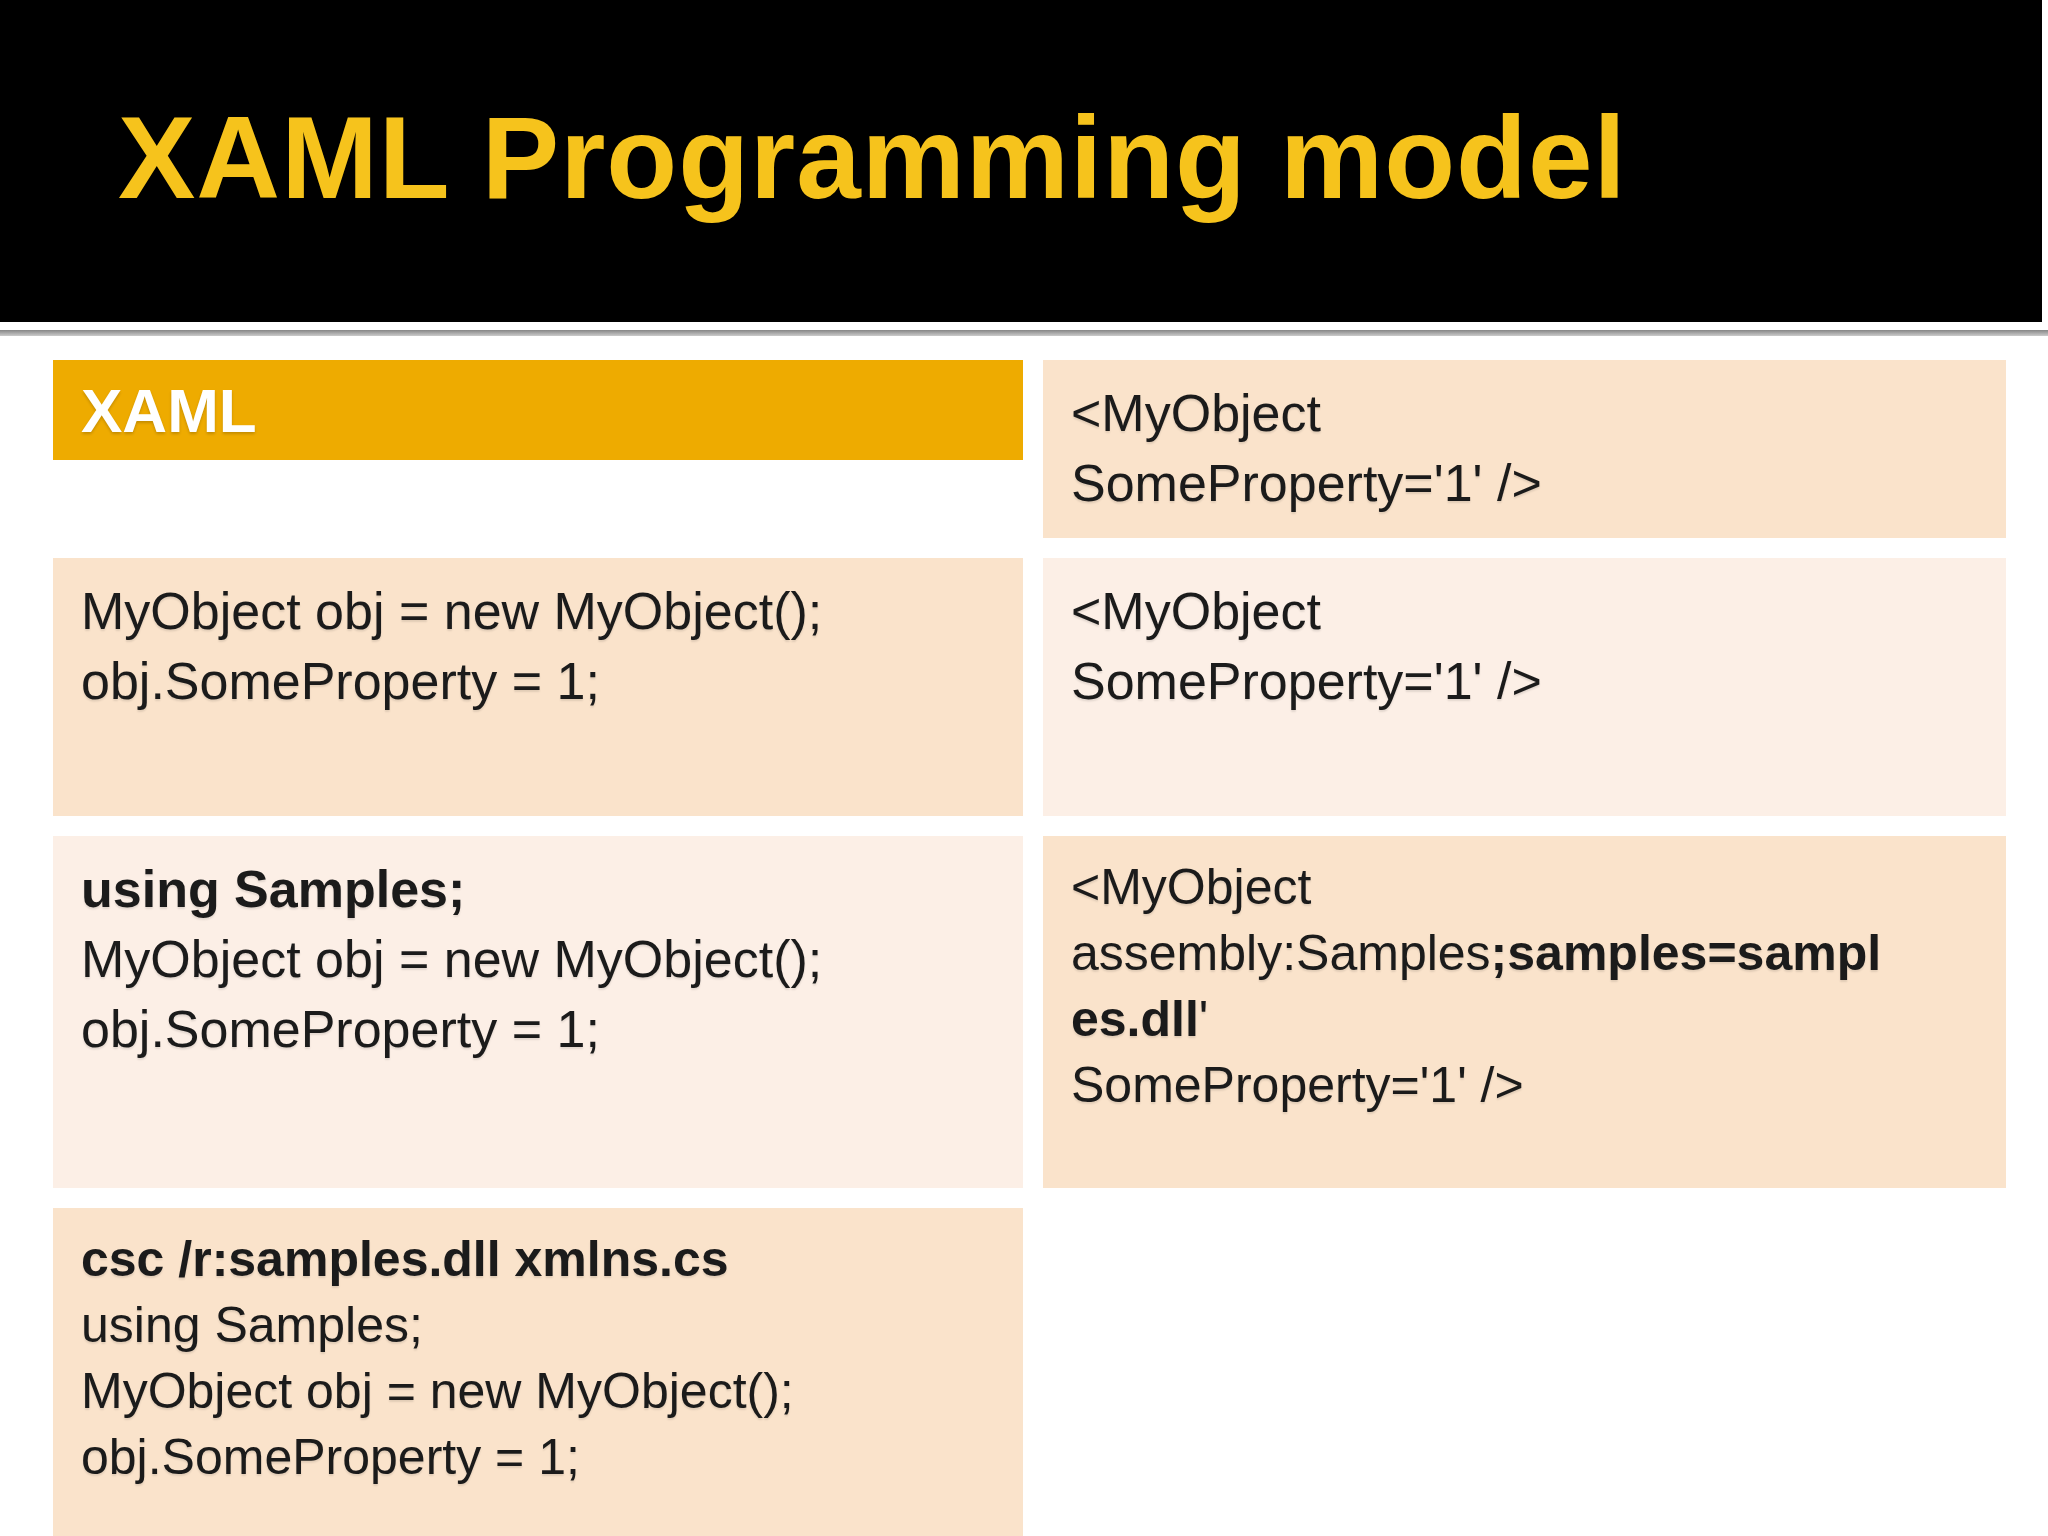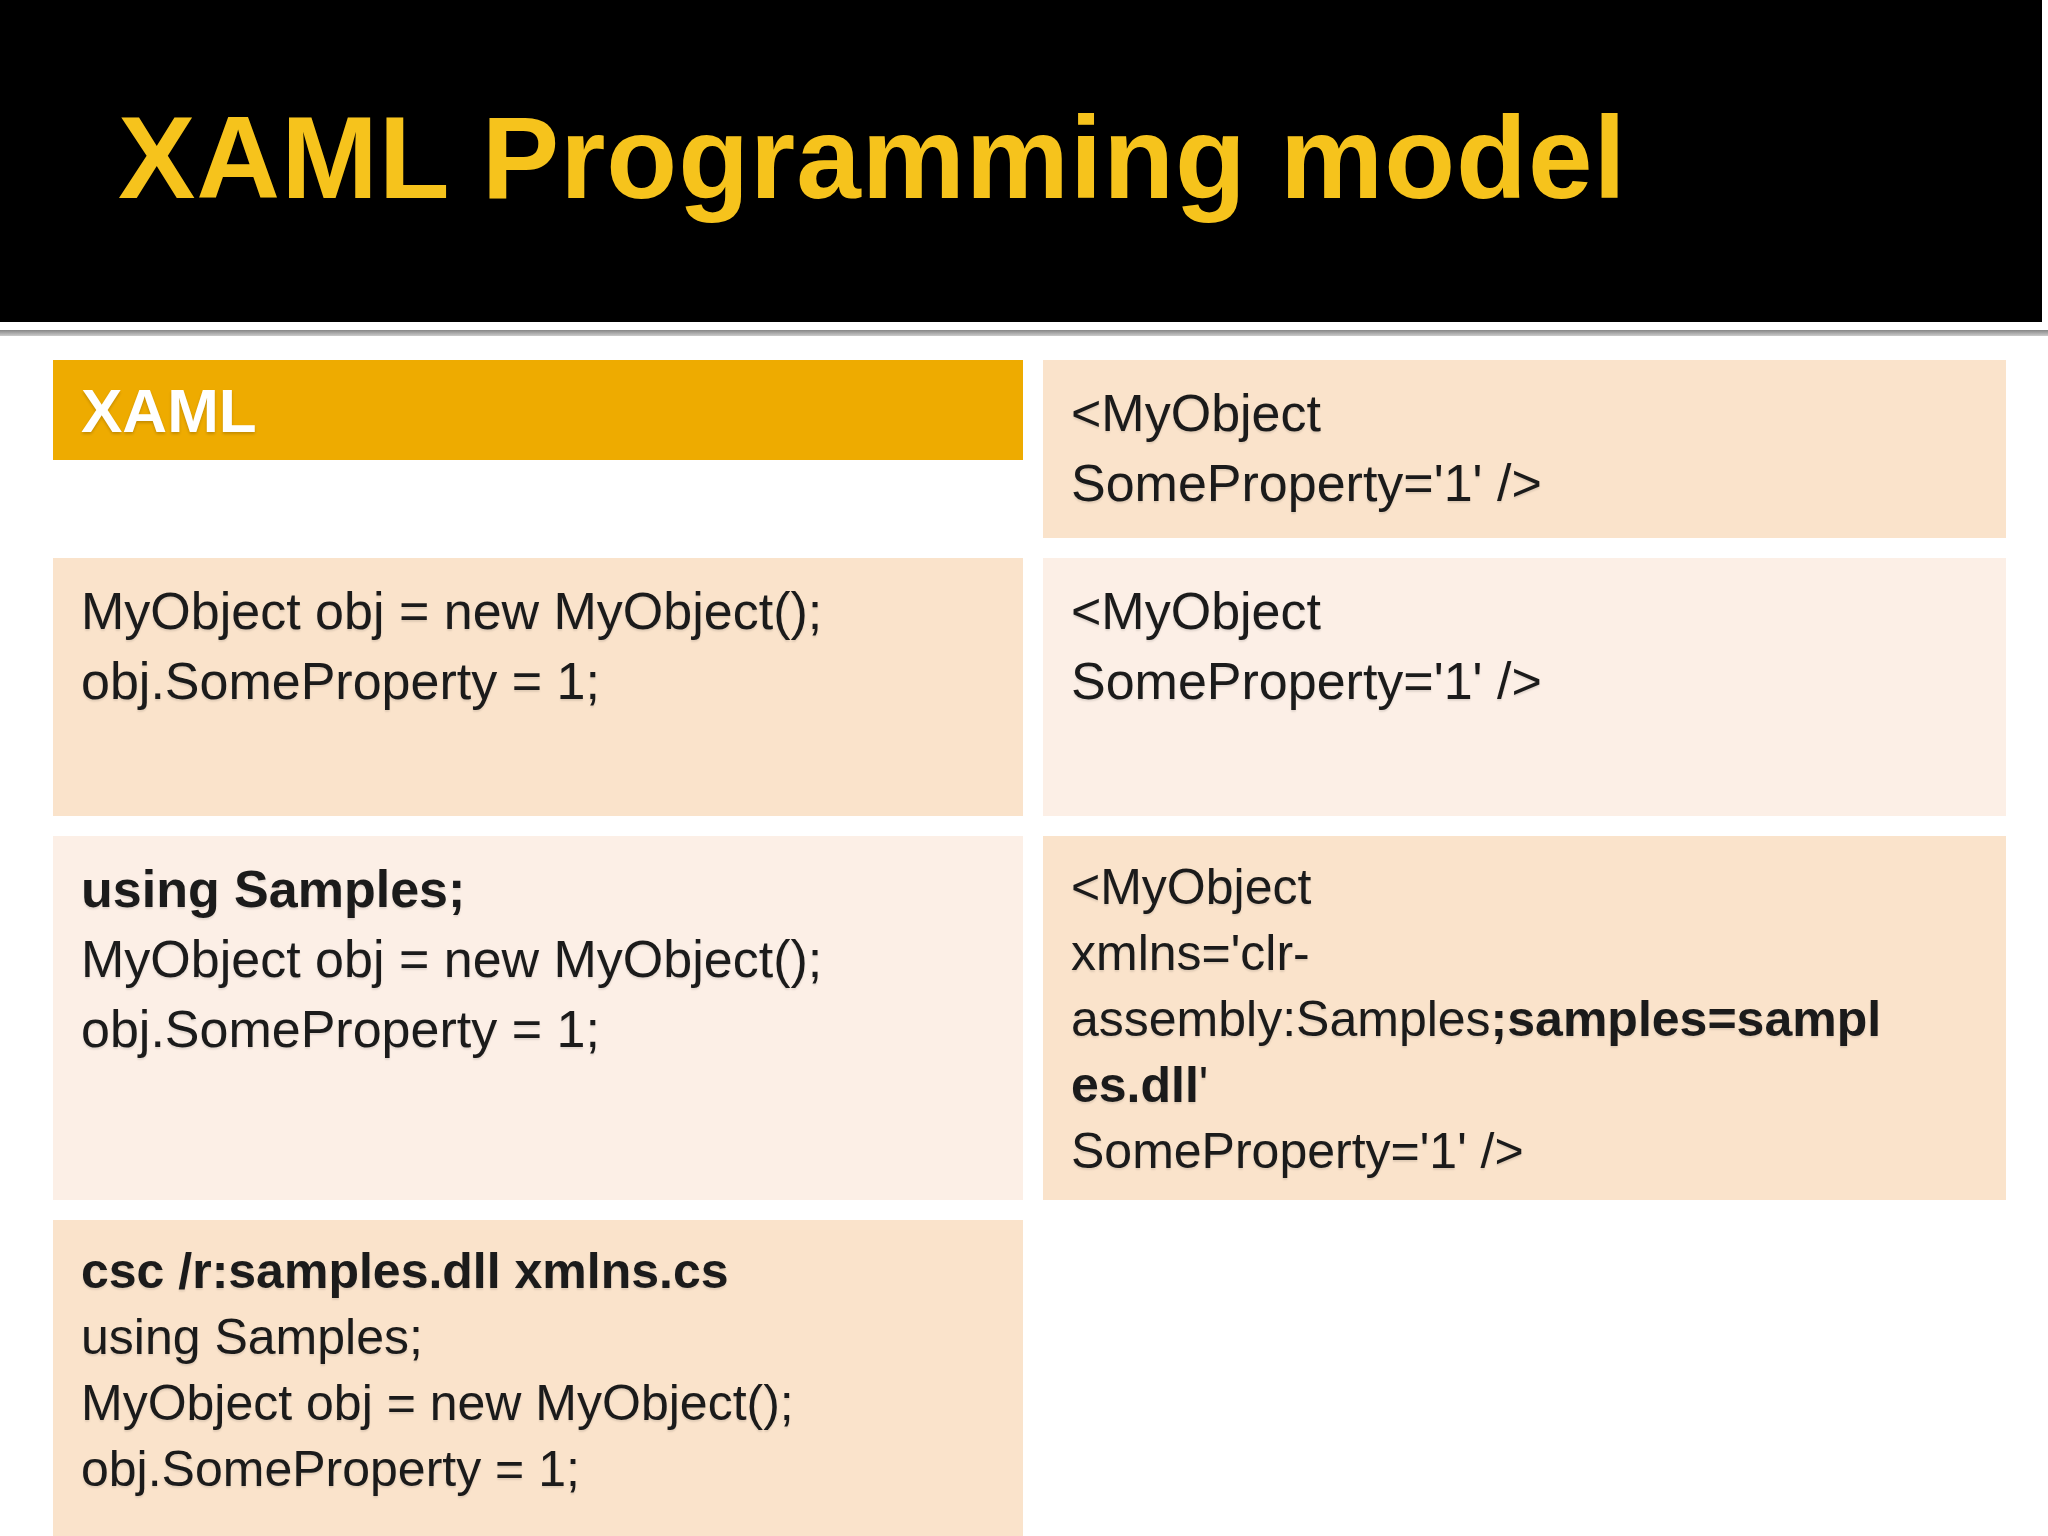--- a/index.html
+++ b/index.html
@@ -106,21 +106,20 @@
         <div class="line"><span>&lt;MyObject</span></div>
         <div class="line"><span>SomeProperty='1' /&gt;</span></div>
       </div>
       <div class="cell body-cell alt r1">
         <div class="line"><span class="b">using Samples;</span></div>
         <div class="line"><span>MyObject obj = new MyObject();</span></div>
         <div class="line"><span>obj.SomeProperty = 1;</span></div>
       </div>
       <div class="cell body-cell base r2">
         <div class="line"><span>&lt;MyObject</span></div>
-        <div class="line"><span>xmlns='clr-</span></div>
         <div class="line"><span>assembly:Samples</span><span class="b">;samples=sampl</span></div>
         <div class="line"><span class="b">es.dll</span><span>'</span></div>
         <div class="line"><span>SomeProperty='1' /&gt;</span></div>
       </div>
       <div class="cell body-cell base r2">
         <div class="line"><span class="b">csc /r:samples.dll xmlns.cs</span></div>
         <div class="line"><span>using Samples;</span></div>
         <div class="line"><span>MyObject obj = new MyObject();</span></div>
         <div class="line"><span>obj.SomeProperty = 1;</span></div>
       </div>

